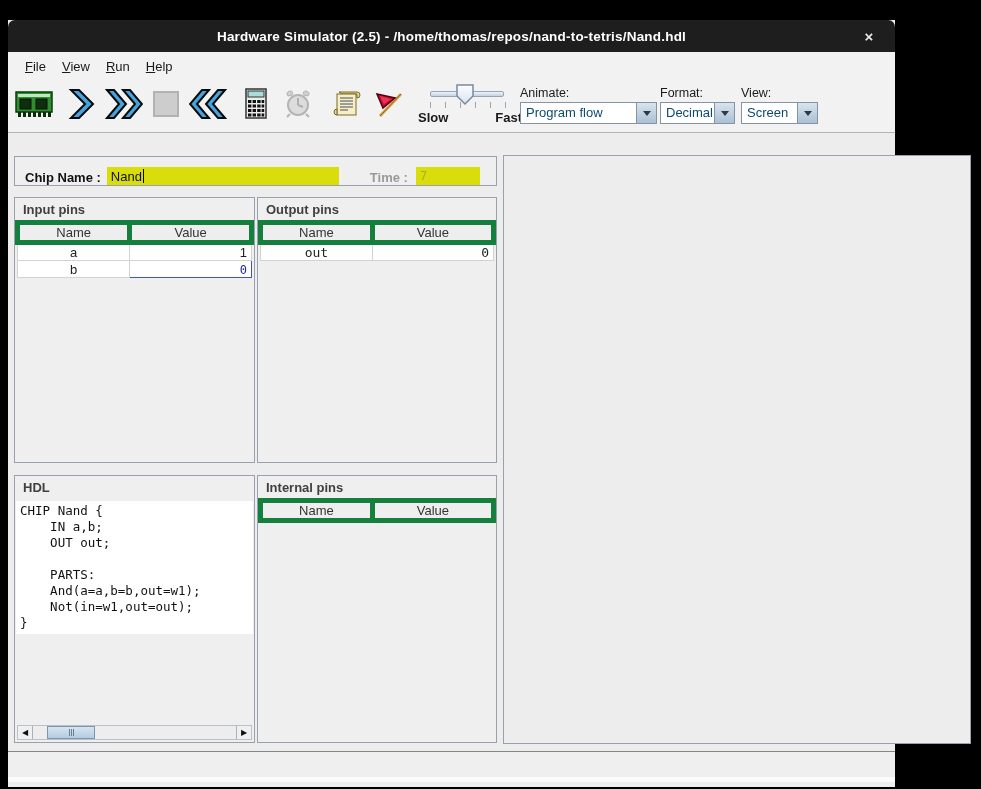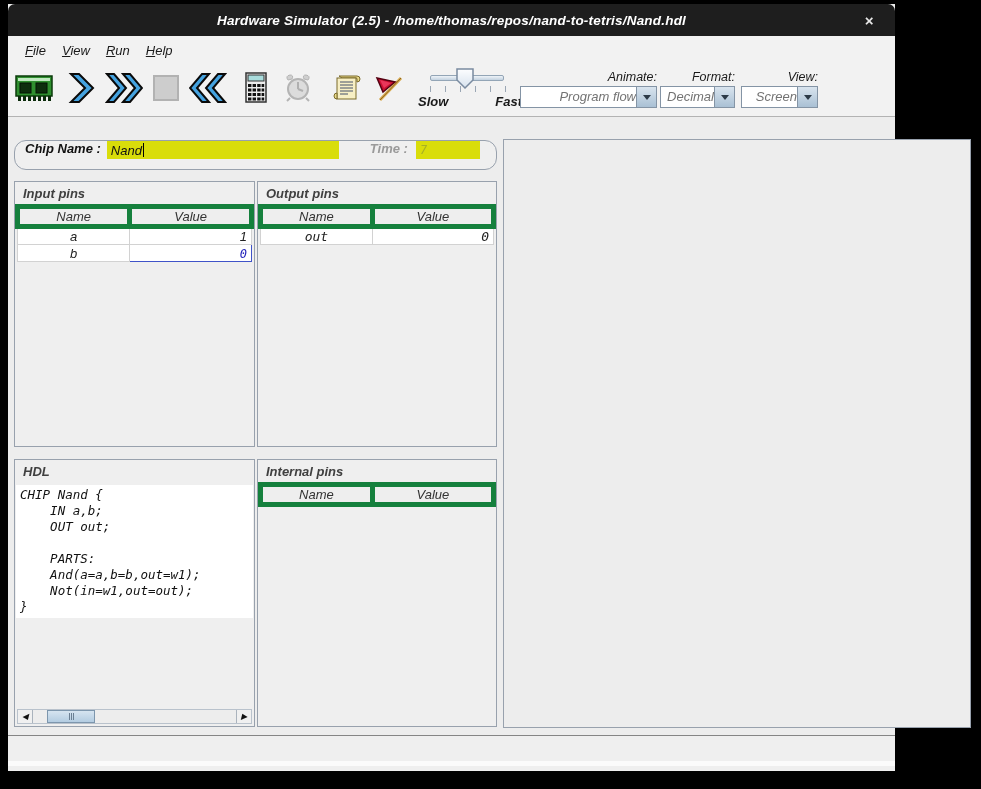--- a/index.html
+++ b/index.html
@@ -1,18 +1,18 @@
 <!DOCTYPE html>
 <html><head>
 <meta charset="utf-8">
 <style>
   * { margin:0; padding:0; box-sizing:border-box; }
   html,body { width:981px; height:789px; background:#000; overflow:hidden;
               font-family:"Liberation Sans", sans-serif; }
-  .window { position:absolute; left:8px; top:4px; width:887px; height:767px; background:#ededed;font-style:italic; }
+  .window { position:absolute; left:8px; top:20px; width:887px; height:767px; background:#ededed; }
 
   
   .titlebar { position:absolute; left:0; top:0; right:0; height:32px; background:#1e1e1e;
               border-radius:7px 7px 0 0; display:flex; align-items:center; justify-content:center; }
   .titlebar-text { color:#fff; font-size:13.5px; font-weight:bold; letter-spacing:.2px; }
   .close-btn { position:absolute; right:12px; top:0; height:32px; width:28px; display:flex;
                align-items:center; justify-content:center; color:#e8e8e8; font-size:15px;
                font-weight:bold; cursor:default; }
 
   
@@ -30,35 +30,35 @@
   .slider-wrap { position:absolute; left:408px; top:2px; width:106px; height:48px; }
   .slider-track { position:absolute; left:14px; top:9px; width:74px; height:6px;
                   background:linear-gradient(#eef3f8,#c3d2e0); border:1px solid #93a5b6; border-radius:2px; }
   .slider-thumb { position:absolute; left:39px; top:2px; }
   .slider-ticks { position:absolute; left:14px; top:20px; width:76px; height:7px; display:flex;
                   justify-content:space-between; }
   .slider-ticks i { width:1px; height:6px; background:#9aa6b4; }
   .slider-labels { position:absolute; left:2px; top:28px; width:104px; display:flex;
                    justify-content:space-between; font-size:13px; font-weight:bold; color:#1a1a1a; }
   
-  .dd-group { position:absolute; top:6px;text-align:right; }
+  .dd-group { position:absolute; top:6px; }
   .dd-label { font-size:12.5px; color:#1a1a1a; margin-bottom:2px; }
   .combo { height:22px; background:#fff; border:1px solid #8494a5; display:flex; align-items:stretch; }
-  .combo-text { flex:1; font-size:13px; color:#737373; padding:2px 0 0 5px; white-space:nowrap; overflow:hidden; }
+  .combo-text { flex:1; font-size:13px; color:#0c4a6e; padding:2px 0 0 5px; white-space:nowrap; overflow:hidden; }
   .combo-arrow { width:20px; border-left:1px solid #8494a5;
                  background:linear-gradient(#d9e4ee,#a9c0d4); display:flex; align-items:center; justify-content:center; }
   .combo-arrow b { width:0; height:0; border-left:4px solid transparent; border-right:4px solid transparent;
                    border-top:5px solid #2c3a47; }
 
   
   .content { position:absolute; left:0; top:113px; right:0; bottom:36px; background:#ededed; }
   .panel { position:absolute; background:#efefef; border:1px solid #98a1ad; }
   .panel-title { font-size:13px; font-weight:bold; color:#404040; padding:4px 0 3px 8px; }
 
-  .chip-header { left:6px; top:23px; width:483px; height:30px; display:flex; align-items:flex-start;border-radius:12px; }
+  .chip-header { left:6px; top:23px; width:483px; height:30px; display:flex; align-items:flex-end; }
   .lbl-bold { font-size:13px; font-weight:bold; color:#111; margin-left:10px; white-space:nowrap; }
   .lbl-gray { font-size:13px; font-weight:bold; color:#9a9a9a; margin-left:31px; white-space:nowrap; }
   .chipname-field { margin-left:6px; width:232px; height:18px; background:#d9dd0a; font-size:13px;
                     color:#111; display:flex; align-items:center; padding-left:4px; }
   .caret { display:inline-block; width:1px; height:14px; background:#000; margin-left:1px; }
   .time-field { margin-left:8px; width:64px; height:18px; background:#d9dd0a; font-size:12px;
                 color:#a7b124; display:flex; align-items:center; padding-left:4px;
                 font-family:"DejaVu Sans Mono", monospace; }
 
   .pins-table { width:100%; border-collapse:collapse; }

